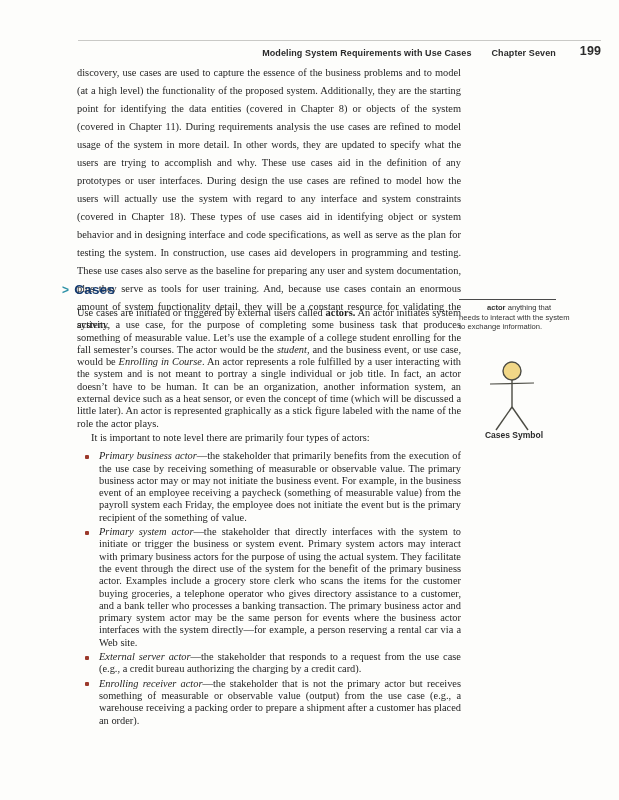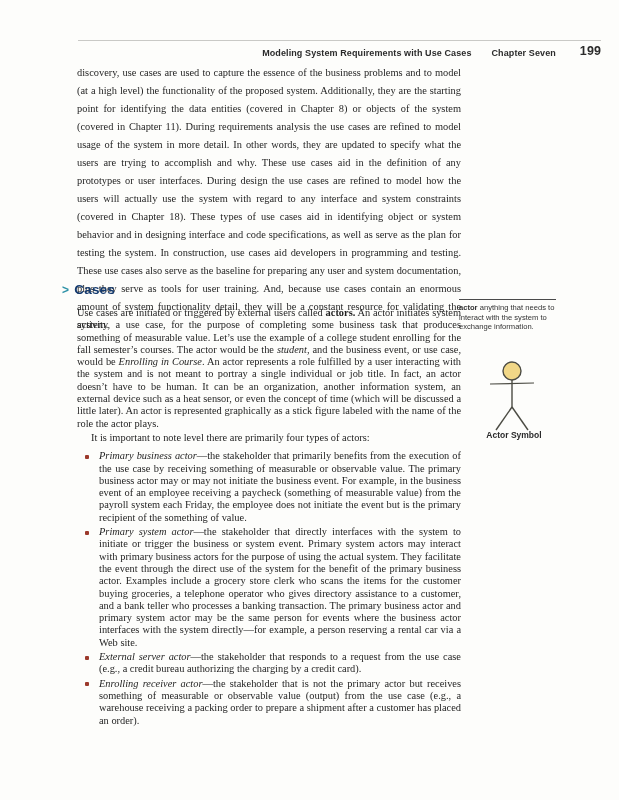--- a/index.html
+++ b/index.html
@@ -53,21 +53,21 @@
   .b{font-weight:bold;}
   .i{font-style:italic;}
 
   
   .margin-note{
     position:absolute;left:459px;top:299px;width:112px;
     font-family:"Liberation Sans","DejaVu Sans",sans-serif;
     font-size:7.6px;line-height:9.6px;color:#333;text-align:left;
   }
   .margin-note .rule{width:97px;height:1px;background:#4a4a4a;margin-bottom:3px;}
-  .margin-note .nterm{font-weight:bold;}
+  .margin-note .nterm{font-weight:bold;padding-left:28px;}
 
   
   .actor-figure{position:absolute;left:469px;top:359px;width:90px;height:76px;}
   .actor-label{
     position:absolute;left:459px;top:430px;width:110px;text-align:center;
     font-family:"Liberation Sans","DejaVu Sans",sans-serif;
     font-weight:bold;font-size:8.5px;color:#2b2b2b;
   }
 </style>
 </head>
@@ -121,15 +121,15 @@
     <span class="nterm">actor</span><span> anything that needs to interact with the system to exchange information.</span>
   </div>
 
   <svg class="actor-figure" viewBox="0 0 90 76" xmlns="http://www.w3.org/2000/svg">
     <circle cx="43" cy="12" r="9" fill="#f1d787" stroke="#4b4b43" stroke-width="1.4"></circle>
     <line x1="43" y1="21" x2="43" y2="48" stroke="#4b4b43" stroke-width="1.4"></line>
     <line x1="21" y1="25" x2="65" y2="24" stroke="#4b4b43" stroke-width="1.2"></line>
     <line x1="43" y1="48" x2="27" y2="71" stroke="#4b4b43" stroke-width="1.4"></line>
     <line x1="43" y1="48" x2="59" y2="71" stroke="#4b4b43" stroke-width="1.4"></line>
   </svg>
-  <div class="actor-label">Actor Symbol</div>
+  <div class="actor-label">Cases Symbol</div>
 
 </div>
 
 </body></html>

